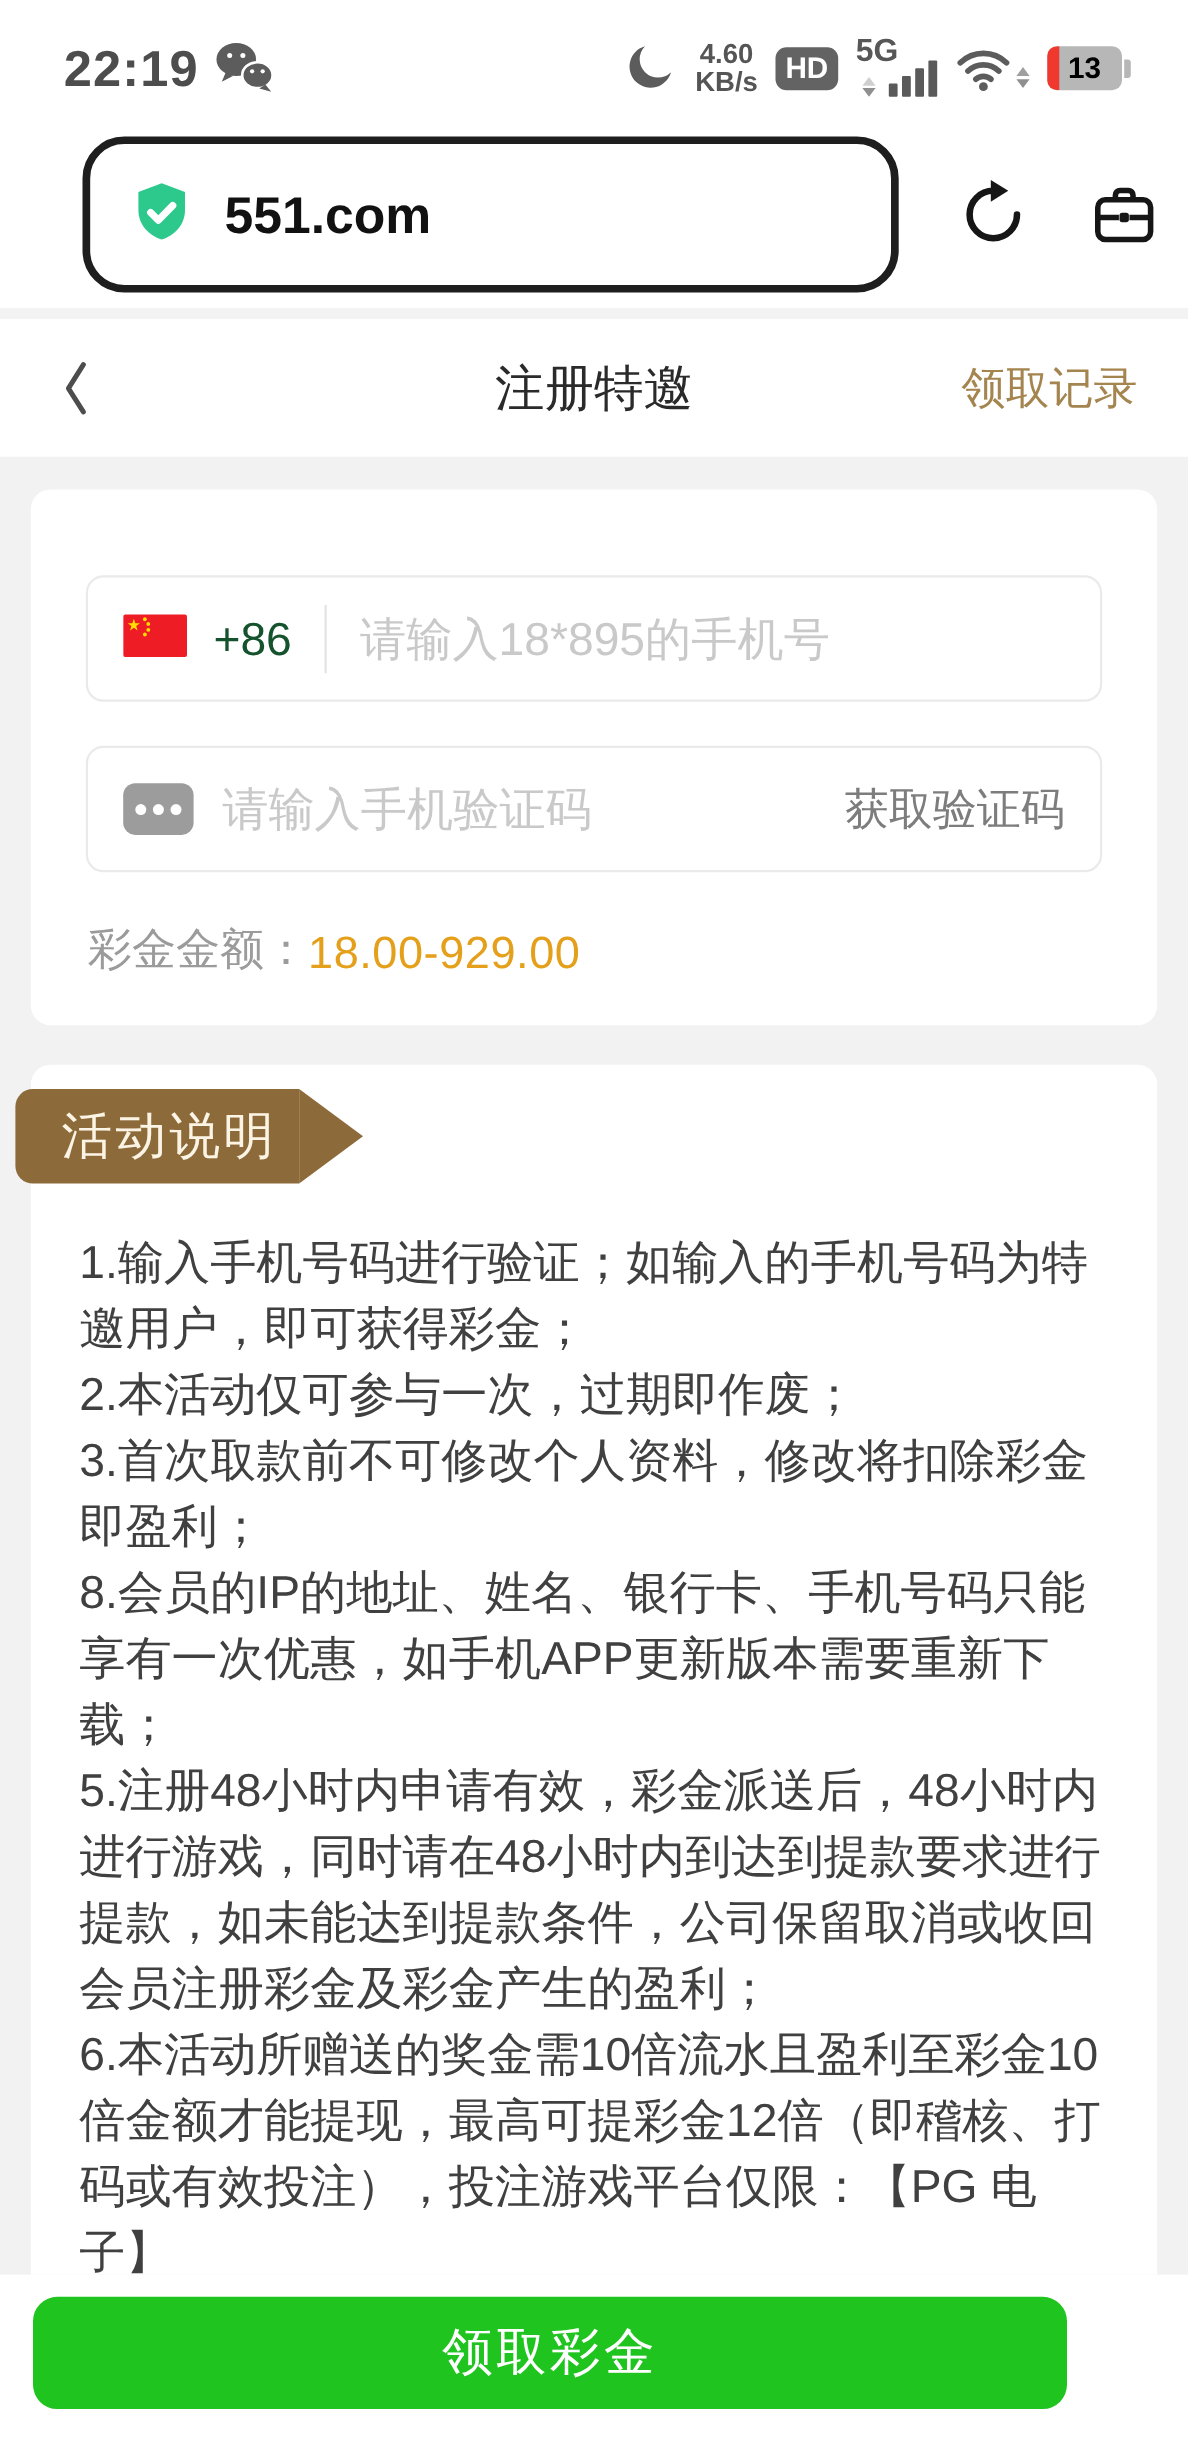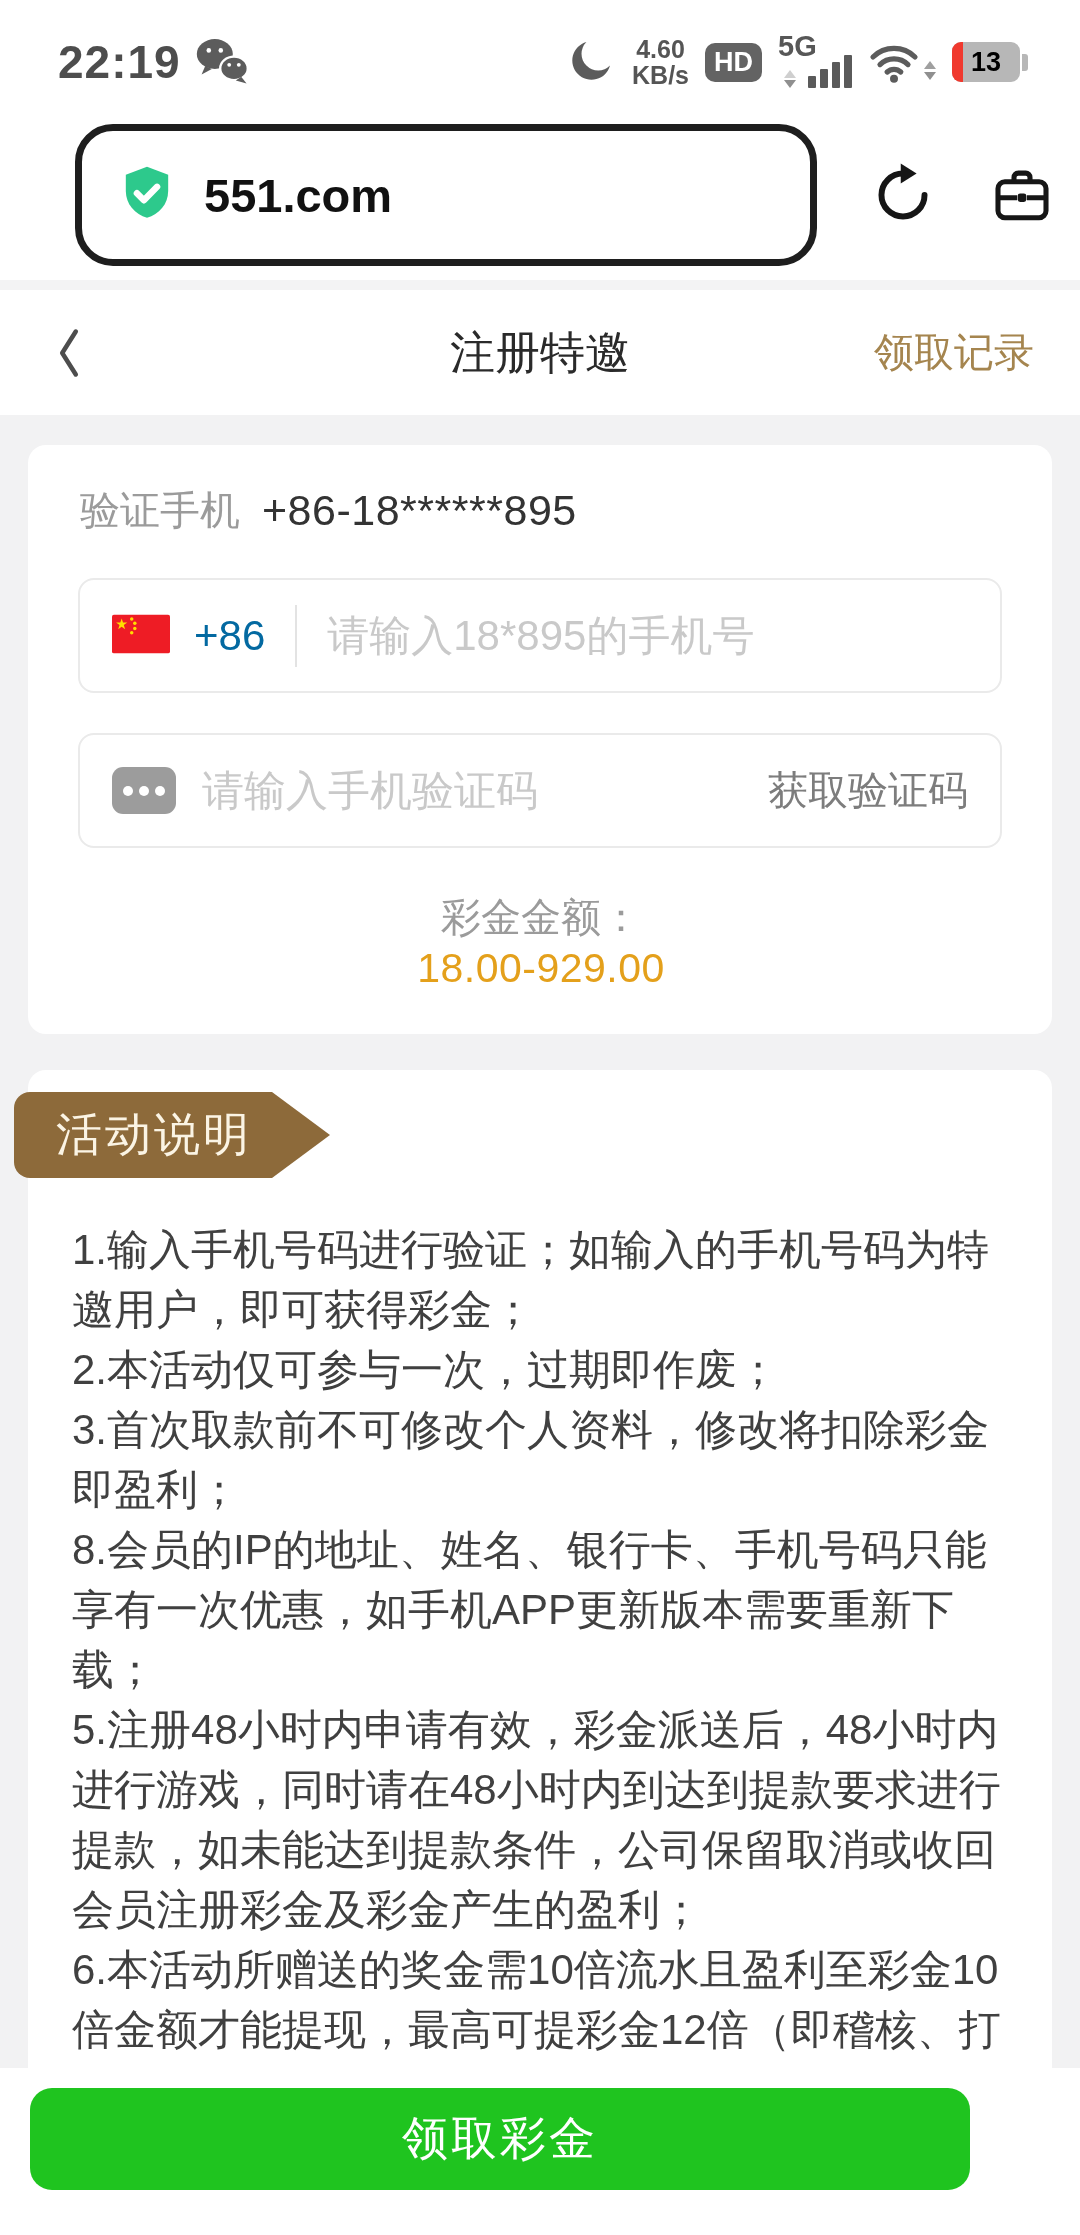--- a/index.html
+++ b/index.html
@@ -56,32 +56,32 @@
   .content{ height:1653px; background:#f2f2f3; overflow:hidden; padding:30px 28px 0 28px; }
   .card{ background:#fff; border-radius:18px; }
   .form-card{ padding:38px 50px 42px 32px; }
   .phone-label-row{ display:flex; align-items:center; gap:22px; padding-left:20px; }
   .lbl-gray{ font-size:40px; color:#9b9b9b; }
   .phone-value{ font-size:43px; color:#333; font-weight:500; letter-spacing:0.5px; }
   .field{
     margin-top:40px; margin-left:18px; height:115px; border:2px solid #eaeaea; border-radius:16px;
     display:flex; align-items:center; padding:0 32px; background:#fff;
   }
-  .cc-text{ font-size:42px; color:#0369a1; margin-left:24px; }
+  .cc-text{ font-size:42px; color:#14532d; margin-left:24px; }
   .v-div{ width:2px; height:62px; background:#e3e3e3; margin:0 30px; }
   .field input{
     flex:1; border:none; outline:none; background:transparent;
     font-size:42px; color:#333; font-family:inherit; min-width:0;
   }
   .field input::placeholder{ color:#c9c9c9; }
   .code-icon{ width:64px; height:47px; background:#9c9c9c; border-radius:11px;
     display:flex; align-items:center; justify-content:center; gap:6px; flex:none; margin-right:26px; }
   .code-icon i{ width:10px; height:10px; border-radius:50%; background:#fff; }
   .get-code{ font-size:40px; color:#7d7d7d; flex:none; cursor:pointer; }
-  .bonus-row{ display:flex; align-items:center; margin-top:42px; padding-left:20px;flex-direction:column; }
+  .bonus-row{ display:flex; align-items:flex-end; margin-top:42px; padding-left:20px; }
   .bonus-value{ font-size:41px; color:#e4a01b; font-weight:500; letter-spacing:0.5px; }
 
   .rules-card{ margin-top:36px; position:relative; height:1400px; padding-top:150px; }
   .ribbon{ position:absolute; left:-14px; top:22px; height:86px; display:flex; filter:none; }
   .ribbon-body{
     background:#8d6a3a; color:#fbf4e4; font-size:46px; letter-spacing:3px;
     display:flex; align-items:center; padding:0 20px 0 42px;
     border-radius:16px 0 0 16px;
   }
   .ribbon-point{ width:0; height:0; border-top:43px solid transparent;
@@ -196,24 +196,20 @@
       <polyline points="16,4 4,23 16,42" fill="none" stroke="#4d4d4d" stroke-width="4" stroke-linecap="round" stroke-linejoin="round"></polyline>
     </svg>
   </span>
   <span class="nav-title">注册特邀</span>
   <span class="nav-action">领取记录</span>
 </div>
 
 <div class="content">
 
   <div class="card form-card">
-    <div class="phone-label-row">
-      <span class="lbl-gray">验证手机</span>
-      <span class="phone-value">+86-18******895</span>
-    </div>
 
     <div class="field">
       <span>
         <svg width="58" height="40" viewBox="0 0 30 20">
           <rect width="30" height="20" fill="#ee1c25" rx="1"></rect>
           <path d="M5 2 L5.7 4.1 L7.9 4.1 L6.1 5.4 L6.8 7.5 L5 6.2 L3.2 7.5 L3.9 5.4 L2.1 4.1 L4.3 4.1 Z" fill="#ffde00"></path>
           <circle cx="10.2" cy="2.2" r="0.9" fill="#ffde00"></circle>
           <circle cx="11.8" cy="4.4" r="0.9" fill="#ffde00"></circle>
           <circle cx="11.8" cy="7.2" r="0.9" fill="#ffde00"></circle>
           <circle cx="10.2" cy="9.4" r="0.9" fill="#ffde00"></circle>

